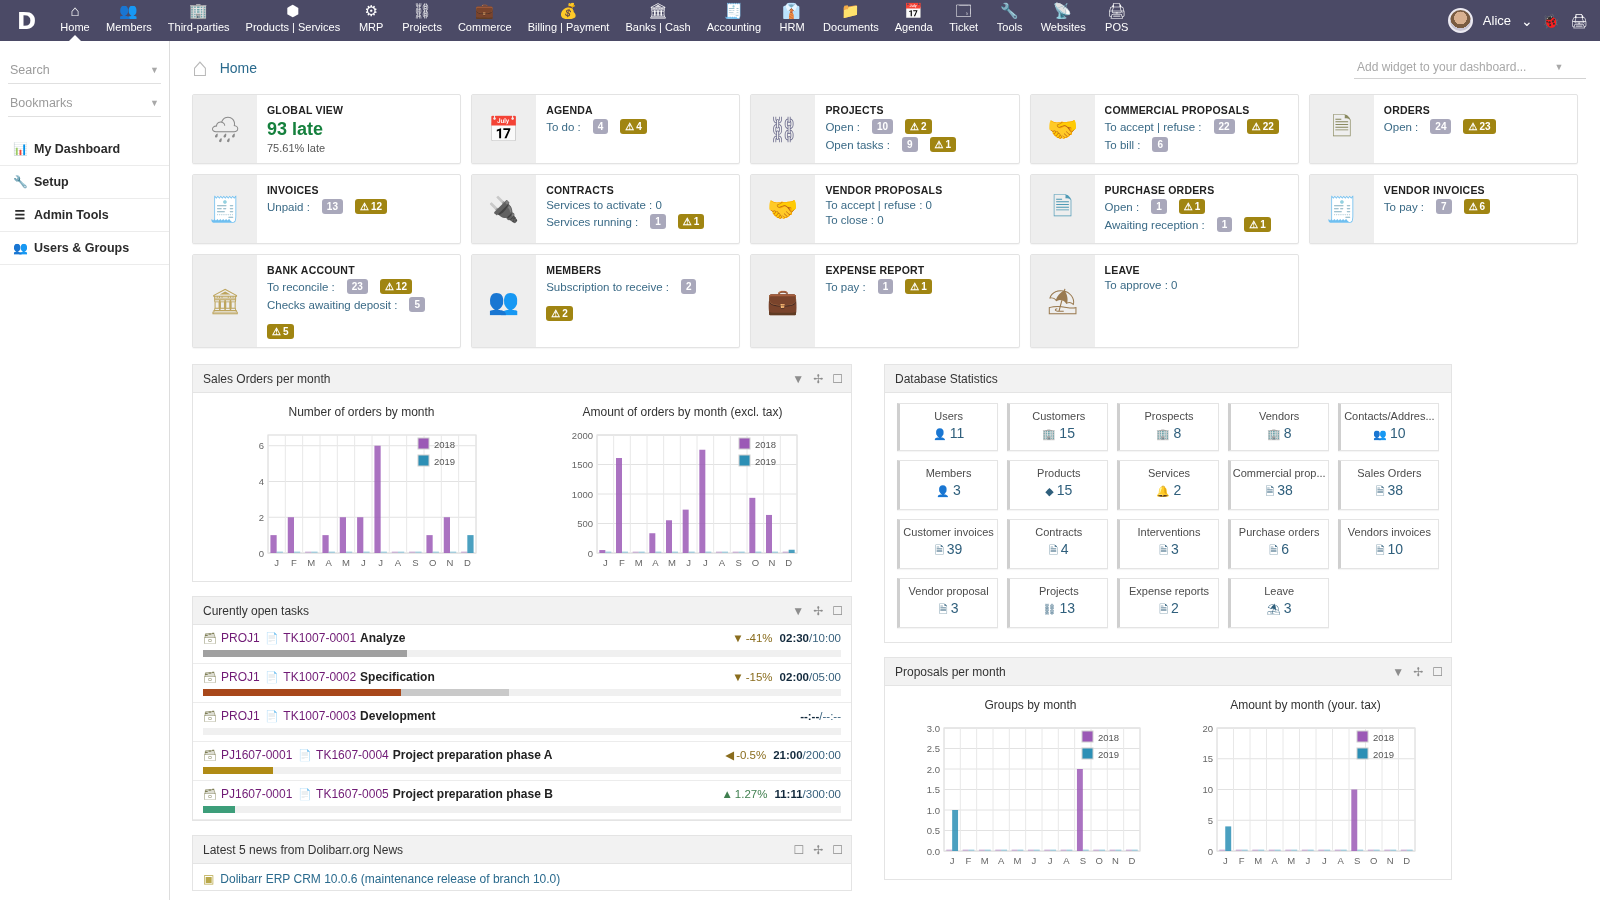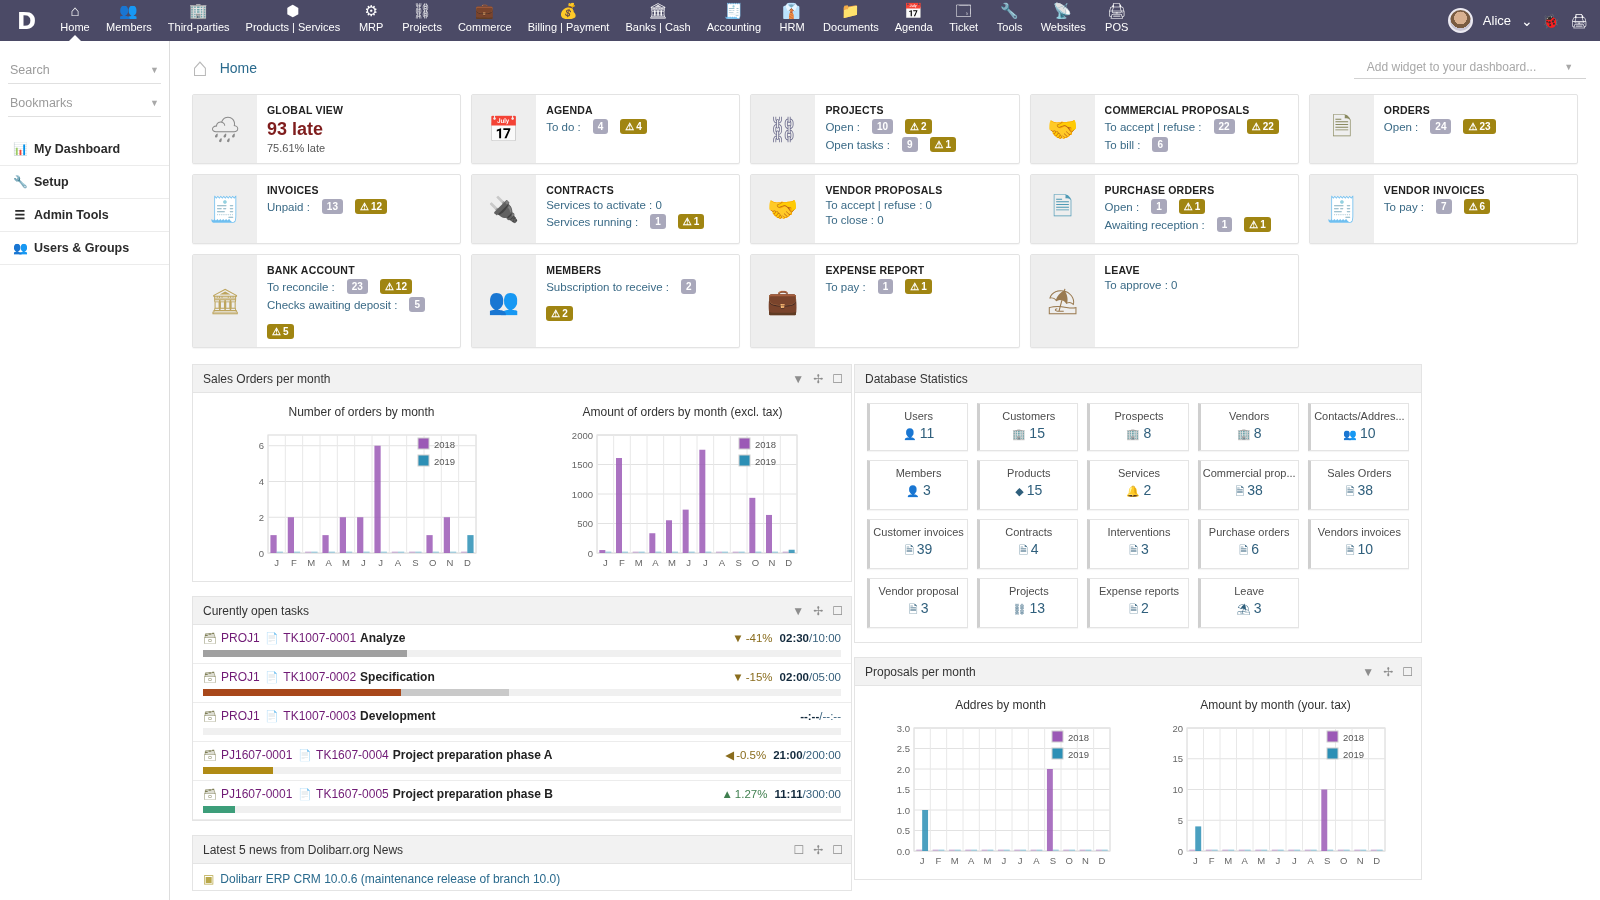--- a/index.html
+++ b/index.html
@@ -78,21 +78,21 @@
   }
   #pagehead {
     height: 53px; display: flex; align-items: center;
     padding: 0 14px 0 22px; gap: 12px;
   }
   #homeicon { font-size: 26px; color: #b9b9b9; }
   #pagetitle { font-size: 14px; color: #2a6a8d; }
   #addwidget {
     margin-left: auto; width: 232px;
     border-bottom: 1px solid #d2d2d2;
-    display: flex; align-items: center; justify-content: center;
+    display: flex; align-items: center; justify-content: flex-start;
     padding: 3px 3px 4px 3px;
     font-size: 12px; color: #a8a8a8; cursor: pointer; gap: 28px;
   }
 
   
   #cards {
     padding: 0 22px 0 22px;
     display: grid;
     grid-template-columns: repeat(5, 1fr);
     gap: 10px 10px;
@@ -104,36 +104,36 @@
     box-shadow: 0 1px 1px rgba(0,0,0,0.04);
     cursor: pointer;
   }
   .card .cicon {
     width: 64px; background: #eeeeee;
     display: flex; align-items: center; justify-content: center;
     font-size: 25px;
   }
   .card .cbody { padding: 9px 8px 8px 10px; flex: 1; }
   .ctitle { font-size: 10.5px; font-weight: bold; color: #222; letter-spacing: .2px; }
-  .cbig { font-size: 18px; font-weight: bold; color: #7f1d1d; margin-top: 3px; }
+  .cbig { font-size: 18px; font-weight: bold; color: #15803d; margin-top: 3px; }
   .csub { font-size: 11px; color: #555; margin-top: 2px; }
   .cline { font-size: 11.5px; color: #39607a; margin-top: 3px; display: flex; align-items: center; gap: 12px; flex-wrap: wrap; }
   .cline .lbl { color: #3a6a86; }
   .badge-grey {
     background: #a9a8bb; color: #fff; font-size: 10px; font-weight: bold;
     border-radius: 3px; padding: 1px 5px; line-height: 13px;
   }
   .badge-warn {
     background: #a08512; color: #fff; font-size: 10px; font-weight: bold;
     border-radius: 3px; padding: 1px 5px; line-height: 13px;
     display: inline-flex; align-items: center; gap: 2px;
   }
 
   
-  #panels { display: flex; gap: 2px; padding: 16px 18px 0 22px; }
+  #panels { display: flex; gap: 32px; padding: 16px 18px 0 22px; }
   .col { display: flex; flex-direction: column; gap: 14px; }
   .colL { width: 660px; }
   .colR { width: 568px; }
   .widget { border: 1px solid #e4e4e4; background: #fff; }
   .whead {
     background: #f2f2f2; border-bottom: 1px solid #e4e4e4;
     height: 28px; display: flex; align-items: center;
     padding: 0 8px 0 10px; font-size: 12px; color: #333;
   }
   .wtools { margin-left: auto; display: flex; align-items: center; gap: 9px; color: #8d8d8d; font-size: 12px; }
@@ -898,21 +898,21 @@
           <span>Proposals per month</span>
           <span class="wtools">
             <span class="t">▼</span>
             <span class="t">✢</span>
             <span class="t">☐</span>
           </span>
         </div>
         <div class="wbody">
           <div class="chartpair">
             <div class="chartbox">
-              <div class="ctitle2">Addres by month</div>
+              <div class="ctitle2">Groups by month</div>
               <div class="plotwrap" id="chart2">
                   <svg width="230" height="155" class="plot">
                     <rect x="28" y="12" width="196" height="123" fill="#ffffff" stroke="#d8d8d8"></rect>
                     <line x1="28" x2="224" y1="135" y2="135" stroke="#e2e2e2" stroke-width="1"></line>
                     <text x="24" y="138.5" text-anchor="end" class="axlabel">0.0</text>
                     <line x1="28" x2="224" y1="114.5" y2="114.5" stroke="#e2e2e2" stroke-width="1"></line>
                     <text x="24" y="118" text-anchor="end" class="axlabel">0.5</text>
                     <line x1="28" x2="224" y1="94" y2="94" stroke="#e2e2e2" stroke-width="1"></line>
                     <text x="24" y="97.5" text-anchor="end" class="axlabel">1.0</text>
                     <line x1="28" x2="224" y1="73.5" y2="73.5" stroke="#e2e2e2" stroke-width="1"></line>

